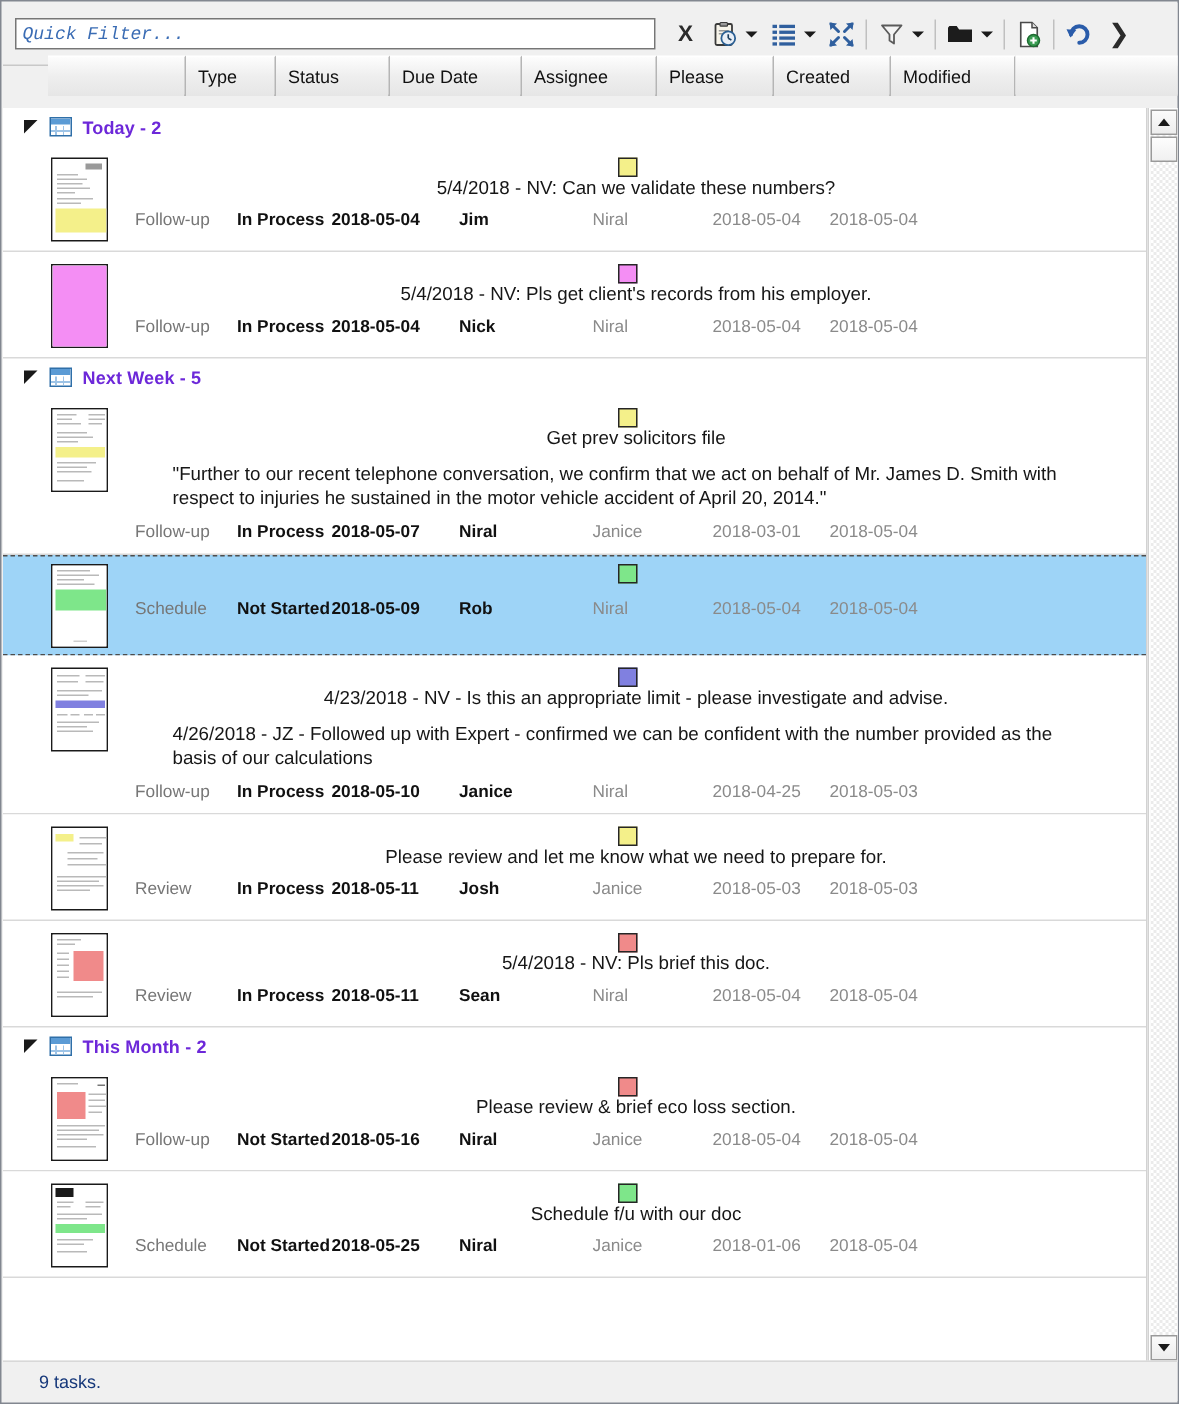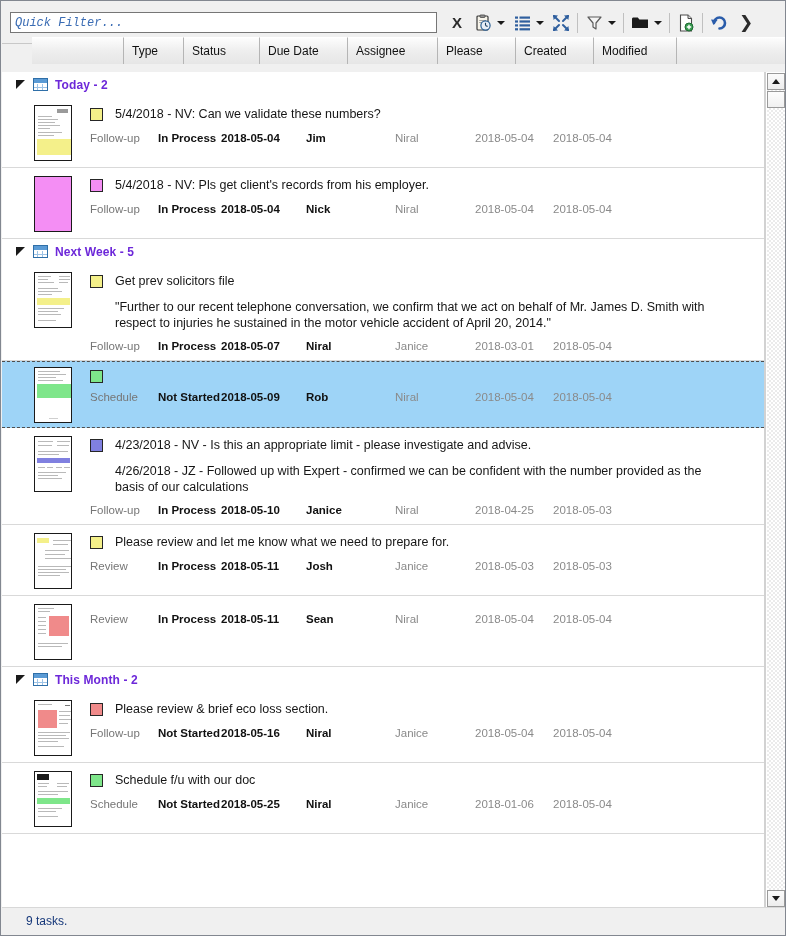--- a/index.html
+++ b/index.html
@@ -247,20 +247,21 @@
   .rowmain {
     flex: 1 1 auto;
     margin-left: 18px;
     padding-right: 6px;
     min-width: 0;
   }
   .titleline {
     display: flex;
     align-items: center;
     min-height: 18px;
+    flex-direction: column;
   }
   .swatch {
     width: 13px; height: 13px;
     flex: 0 0 13px;
     box-sizing: border-box;
     border: 1px solid #262626;
     margin-right: 12px;
   }
   .title {
     font-size: 12.5px;
@@ -699,20 +700,24 @@
               <div class="ln" style="left:3px;top:12px;width:8px;"></div>
               <div class="ln" style="left:3px;top:16px;width:8px;"></div>
               <div class="ln" style="left:3px;top:20px;width:8px;"></div>
               <div class="ln" style="left:3px;top:24px;width:8px;"></div>
               <div class="ln" style="left:3px;top:28px;width:8px;"></div>
               <div class="blk" style="left:14px;top:11px;width:20px;height:20px;background:#f08a8a;"></div>
               <div class="ln" style="left:3px;top:38px;width:30px;"></div>
               <div class="ln" style="left:3px;top:41px;width:24px;"></div>
             </div>
         <div class="rowmain">
+          <div class="titleline">
+            <span class="swatch" style="background:#f08a8a"></span>
+            <span class="title">5/4/2018 - NV: Pls brief this doc.</span>
+          </div>
 
           <div class="meta">
             <span class="m-type">Review</span>
             <span class="m-status">In Process</span>
             <span class="m-due">2018-05-11</span>
             <span class="m-assignee">Sean</span>
             <span class="m-creator">Niral</span>
             <span class="m-created">2018-05-04</span>
             <span class="m-modified">2018-05-04</span>
           </div>

